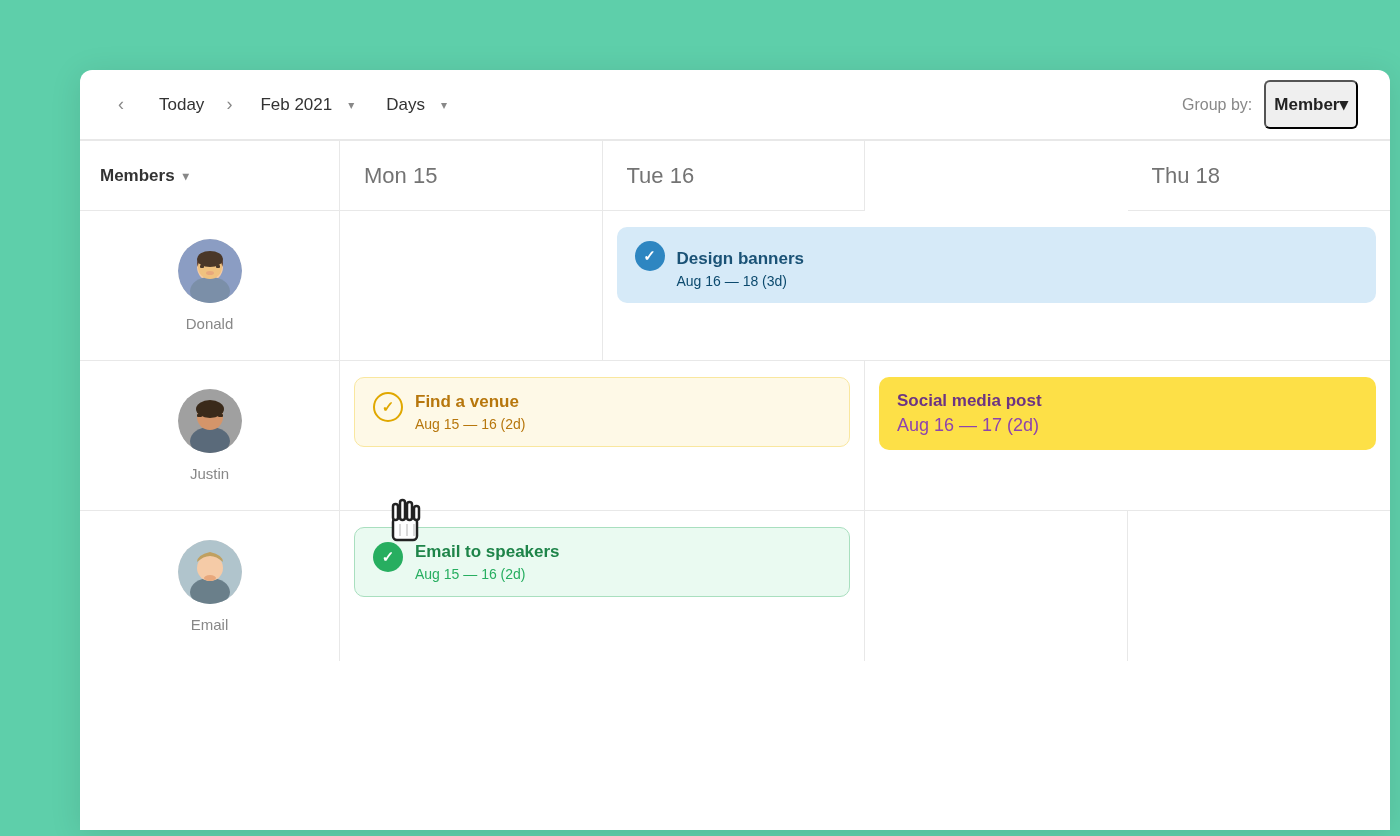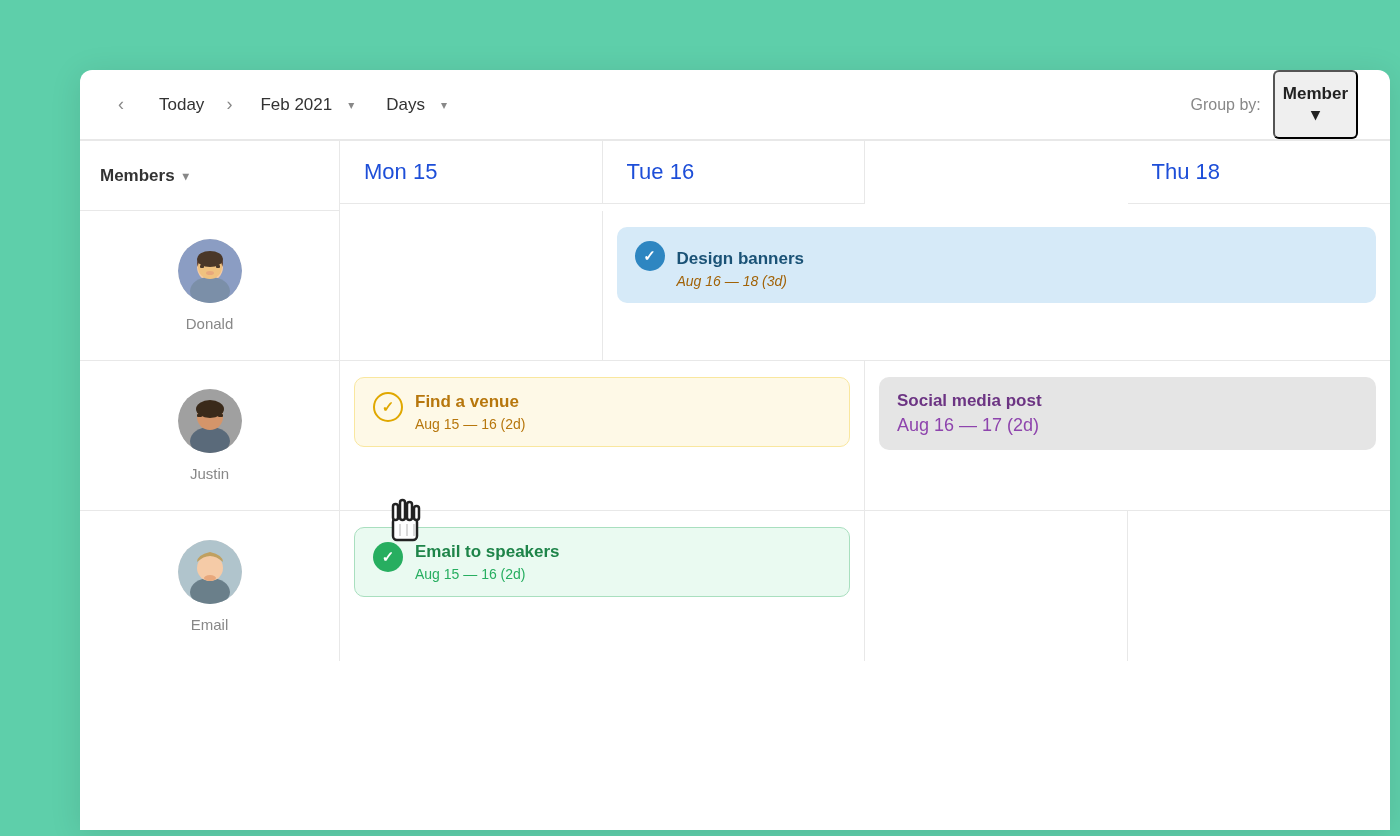--- a/index.html
+++ b/index.html
@@ -79,21 +79,20 @@
     }
     .group-by-value {
       font-size: 17px;
       color: #222;
       font-weight: 700;
       display: flex;
       align-items: center;
       cursor: pointer;
       padding: 12px 8px;
       border-radius: 6px;
-      flex-direction: column;
     }
     .member-avatar {
       width: 64px;
       height: 64px;
       border-radius: 50%;
       overflow: hidden;
       margin-bottom: 12px;
       background: #ddd;
       display: flex;
       align-items: center;
@@ -117,21 +116,21 @@
       padding: 14px 18px;
       cursor: pointer;
       display: flex;
       align-items: flex-start;
       gap: 12px;
     }
     .blue-task-span .task-title { color: #1a5276; font-size: 17px; font-weight: 700; margin-top: 8px; }
 
     
     .purple-task-span {
-      background: #e5e5e5;
+      background: #fde047;
       border-radius: 10px;
       padding: 14px 18px;
       cursor: pointer;
     }
 
     
     .yellow-task-span {
       background: #fef9e7;
       border: 1.5px solid #f9e79f;
       border-radius: 10px;
@@ -214,22 +213,22 @@
       display: flex; align-items: center; gap: 8px;
       padding: 0 20px;
       font-size: 17px; font-weight: 600; color: #333;
       cursor: pointer;
     }
     .col-header-day {
       border-right: 1px solid #e8e8e8;
       border-bottom: 1px solid #e8e8e8;
       display: flex; align-items: center;
       padding: 0 24px;
-      font-size: 22px; font-weight: 500; color: #1d4ed8;
-      height: 63px;
+      font-size: 22px; font-weight: 500; color: #737373;
+      height: 70px;
     }
     .col-header-day:last-child { border-right: none; }
 
     
     .member-label-cell {
       border-right: 1px solid #e8e8e8;
       border-bottom: 1px solid #e8e8e8;
       display: flex; flex-direction: column;
       align-items: center; justify-content: center;
       padding: 24px 12px;
@@ -305,21 +304,21 @@
       <span class="member-name">Donald</span>
     </div>
 
     <div class="data-cell" style="grid-column:2;grid-row:2;"></div>
 
     <div class="data-cell" style="grid-column:3/6;grid-row:2;border-right:none;padding:16px 14px;">
       <div class="blue-task-span">
         <div class="icon-circle-blue">✓</div>
         <div>
           <div class="task-title" style="color:#1a5276;font-size:17px;font-weight:700;">Design banners</div>
-          <div style="color:#a16207;font-size:14px;margin-top:4px;font-style:italic;">Aug 16 — 18 (3d)</div>
+          <div style="color:#0c4a6e;font-size:14px;margin-top:4px;">Aug 16 — 18 (3d)</div>
         </div>
       </div>
     </div>
 
     <div class="member-label-cell" style="grid-column:1;grid-row:3;">
       <div class="member-avatar">
         <svg class="avatar-svg" viewBox="0 0 64 64" xmlns="http://www.w3.org/2000/svg">
           <circle cx="32" cy="32" r="32" fill="#a0a0a0"></circle>
           <ellipse cx="32" cy="52" rx="20" ry="14" fill="#5a6a7a"></ellipse>
           <circle cx="32" cy="28" r="13" fill="#d4956a"></circle>

